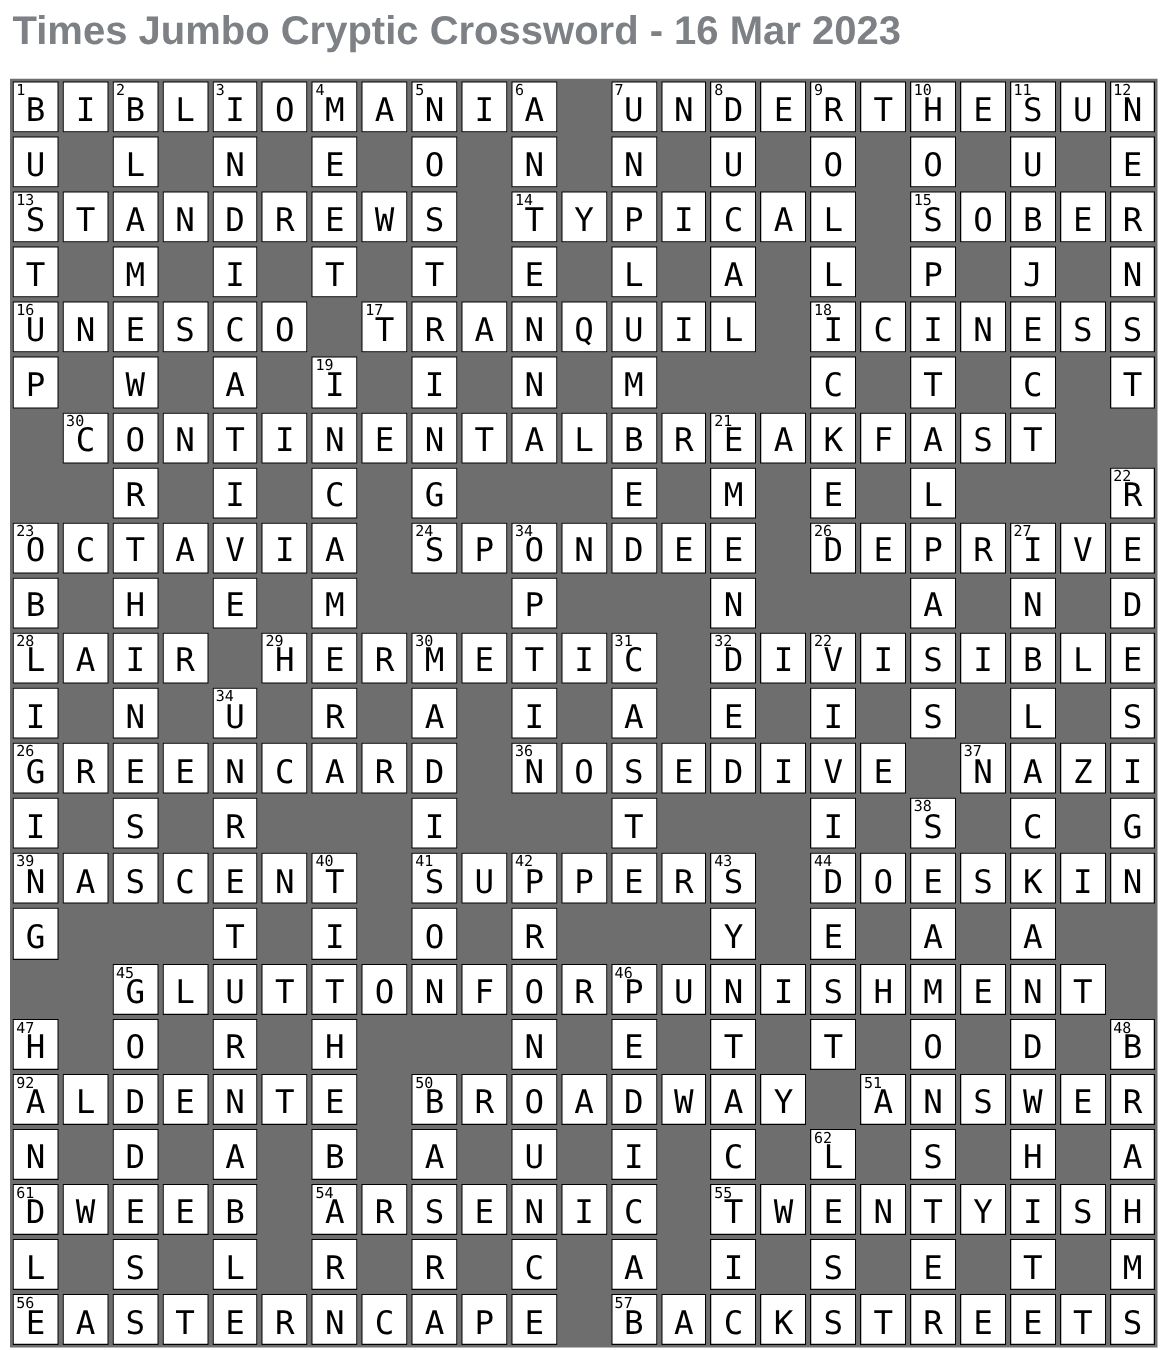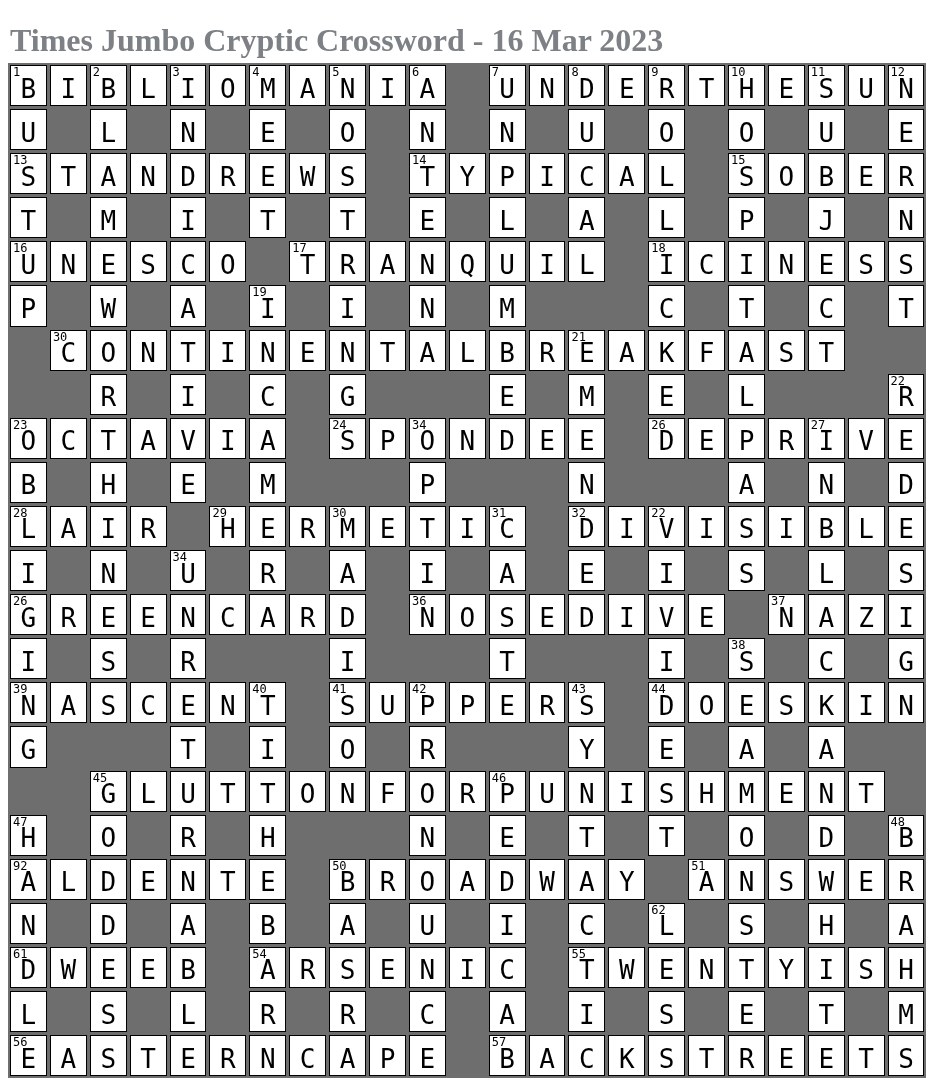--- a/index.html
+++ b/index.html
@@ -13,22 +13,22 @@
   }
   .page {
     position: relative;
     width: 940px;
     height: 1080px;
     background: #ffffff;
   }
   .title {
     position: absolute;
     left: 10px;
-    top: 22px;
-    font-family: Liberation Serif, serif;
+    top: 6px;
+    font-family: Liberation Sans, sans-serif;
     font-weight: bold;
     font-size: 32px;
     letter-spacing: 0px;
     color: var(--title-color, #7d8084);
     white-space: nowrap;
   }
   .grid {
     position: absolute;
     left: 8px;
     top: 63px;

